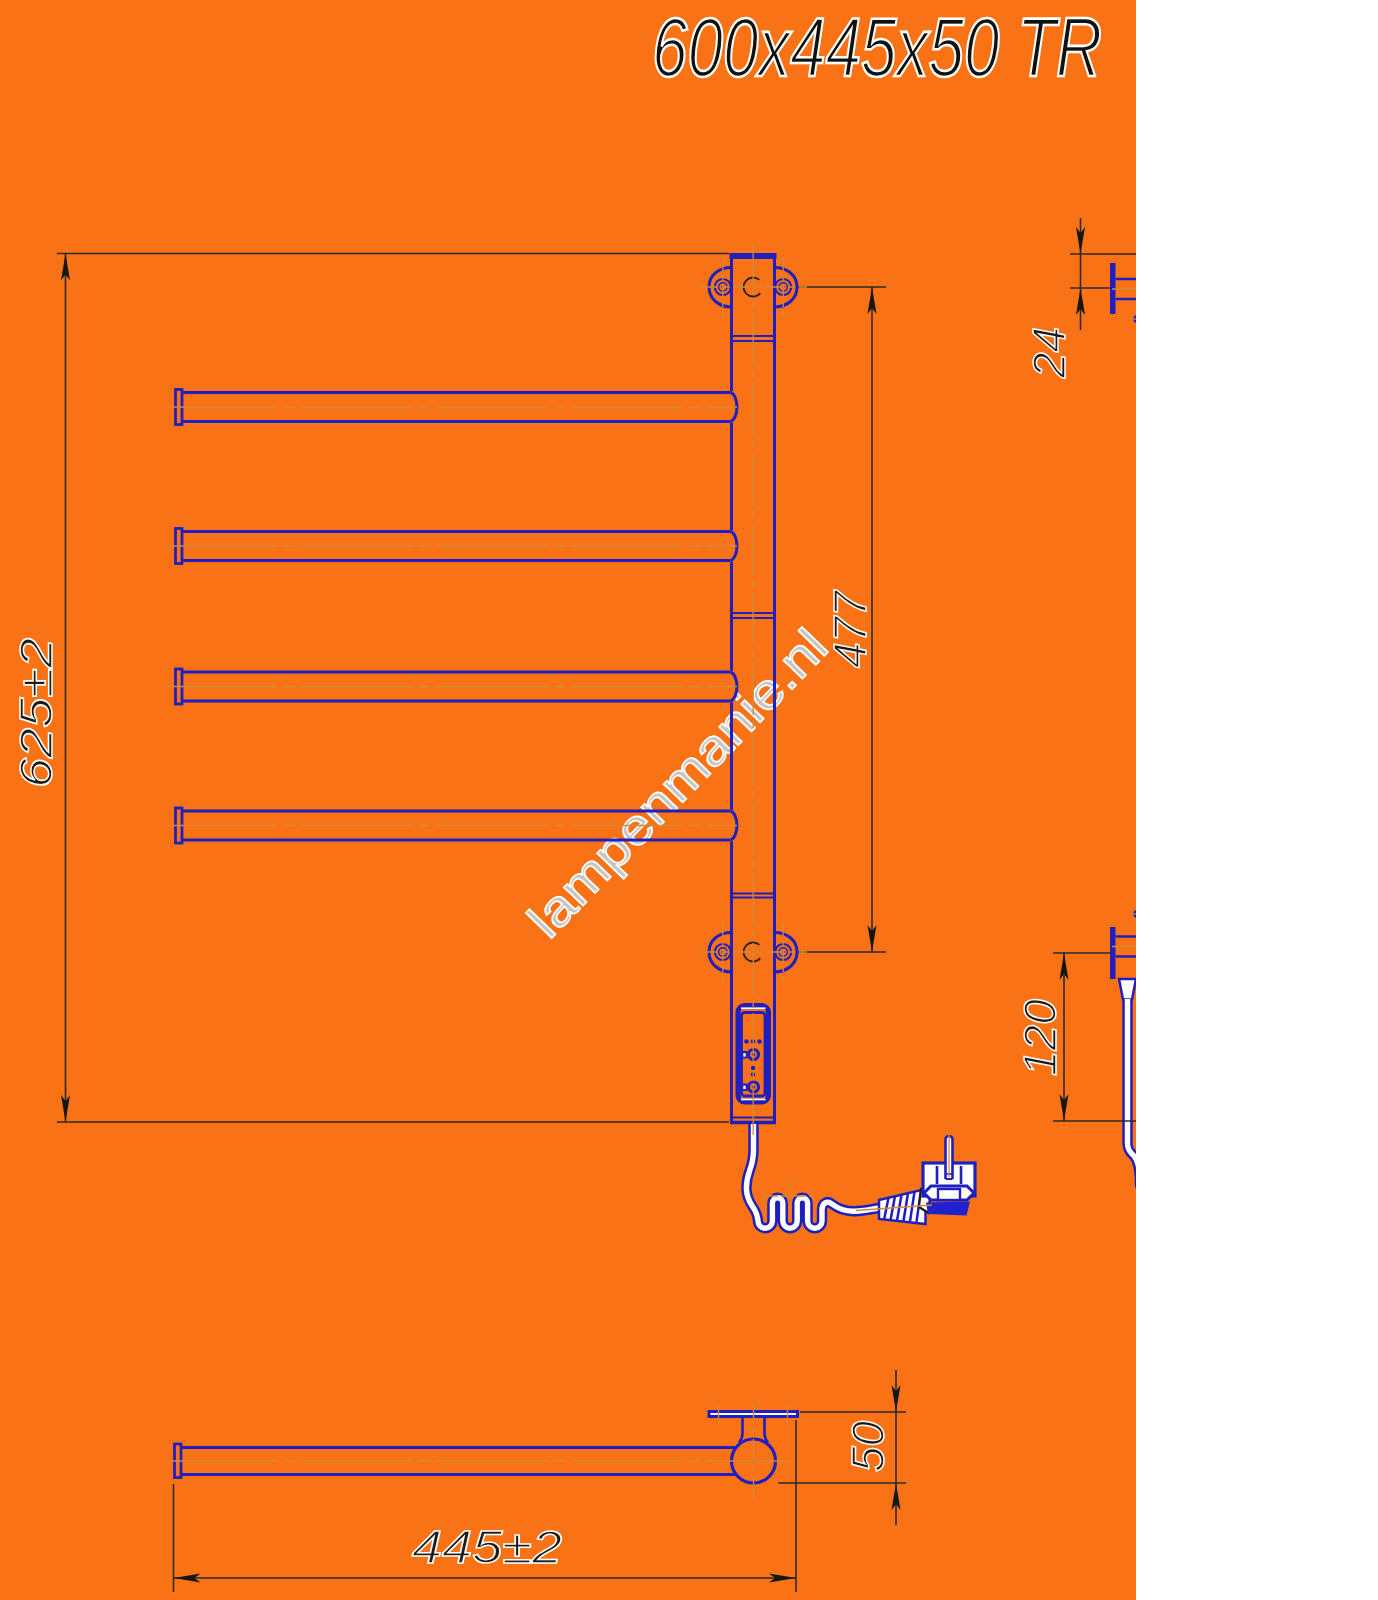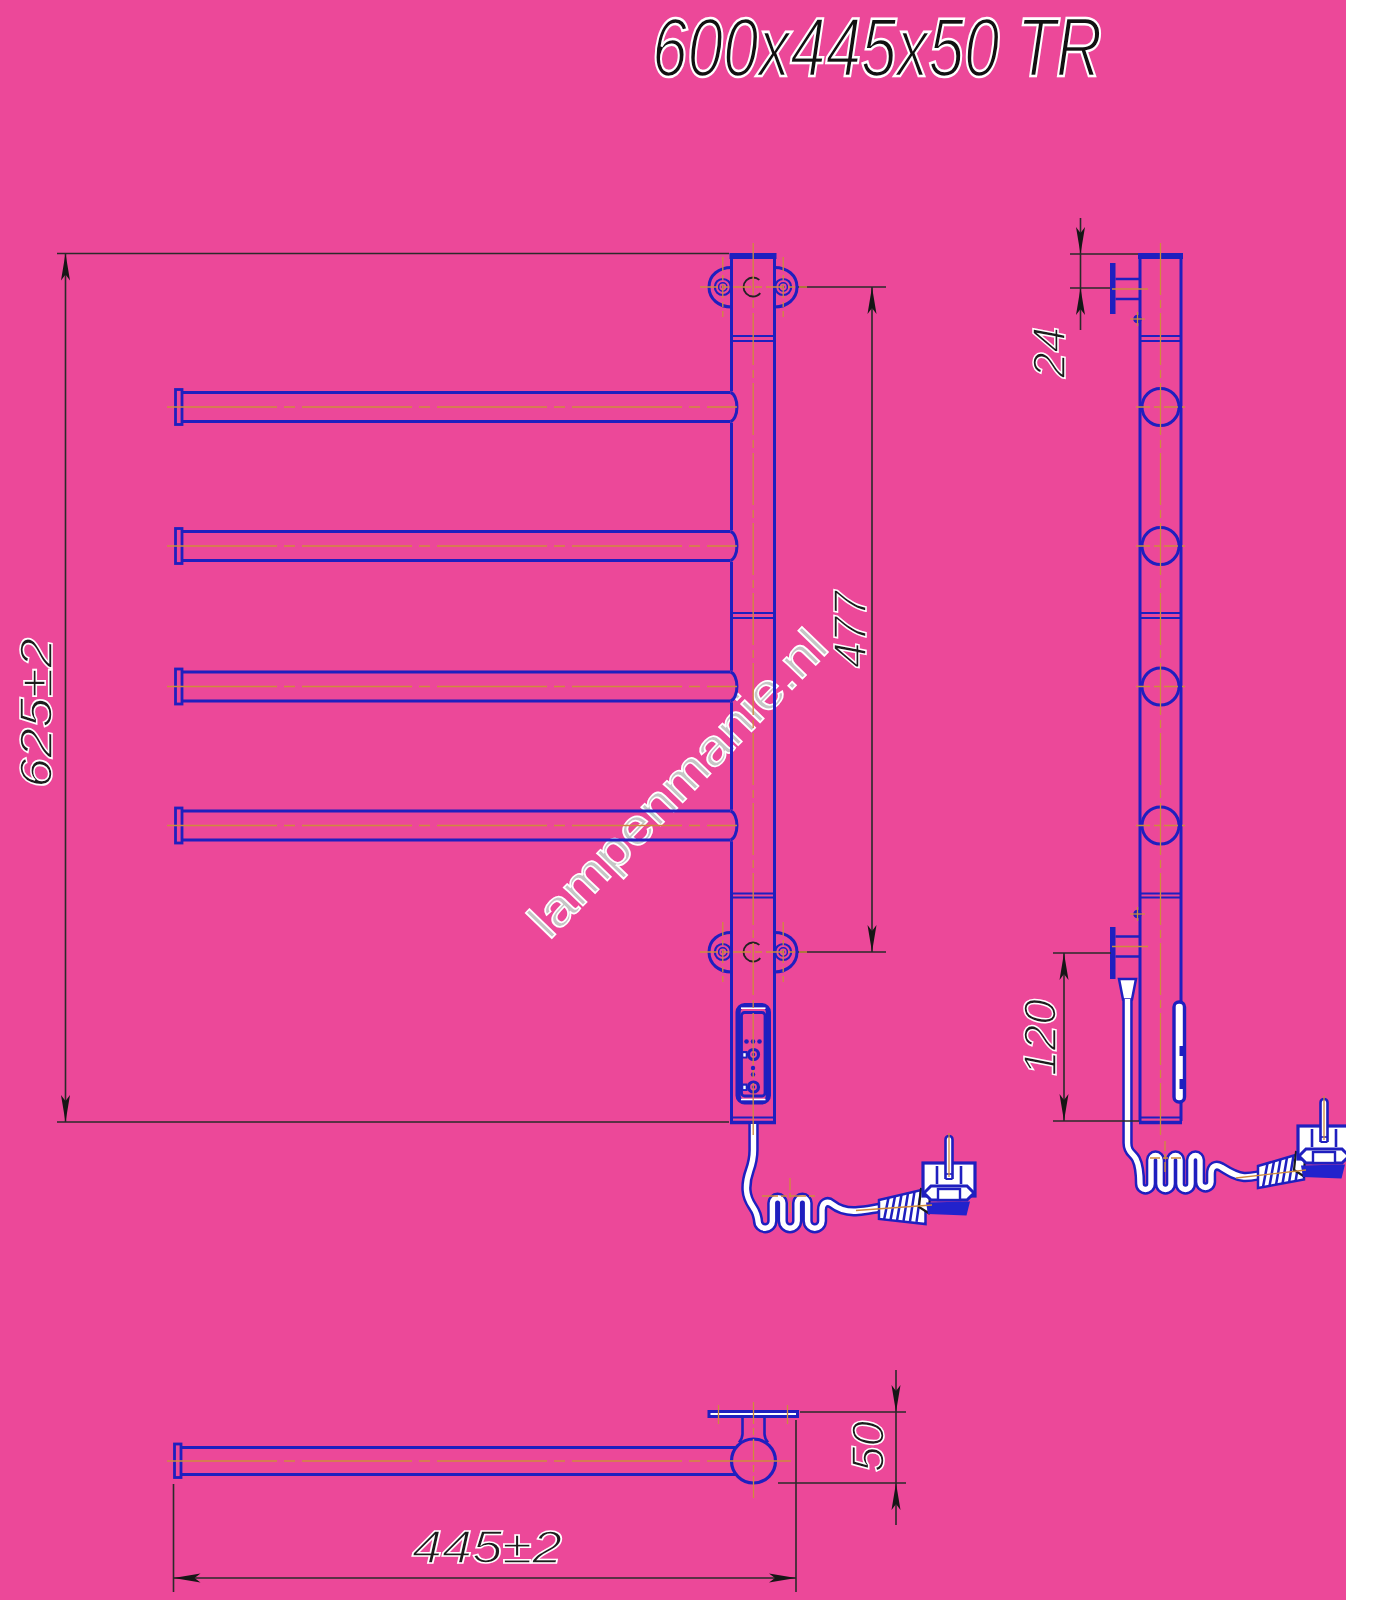--- a/index.html
+++ b/index.html
@@ -1,16 +1,16 @@
 <!DOCTYPE html>
 <html><head>
 <meta charset="utf-8">
 <style>
   html,body{margin:0;padding:0;background:#ffffff;}
-  .page{width:1346px;height:1600px;position:relative;background:#ec4899;overflow:hidden;}
+  .page{width:1136px;height:1600px;position:relative;background:#f97316;overflow:hidden;}
   svg{position:absolute;left:0;top:0;}
   text{font-family:"Liberation Sans",sans-serif;}
 </style>
 </head>
 <body>
 <div class="page">
 <svg width="1378" height="1600" viewBox="0 0 1378 1600">
 <g fill="none" stroke-linecap="butt">
 
 <text x="877" y="76" font-size="84" font-style="italic" fill="#111111" stroke="#ffffff" stroke-width="2.6" text-anchor="middle" textLength="450" lengthAdjust="spacingAndGlyphs">600x445x50 TR</text>

